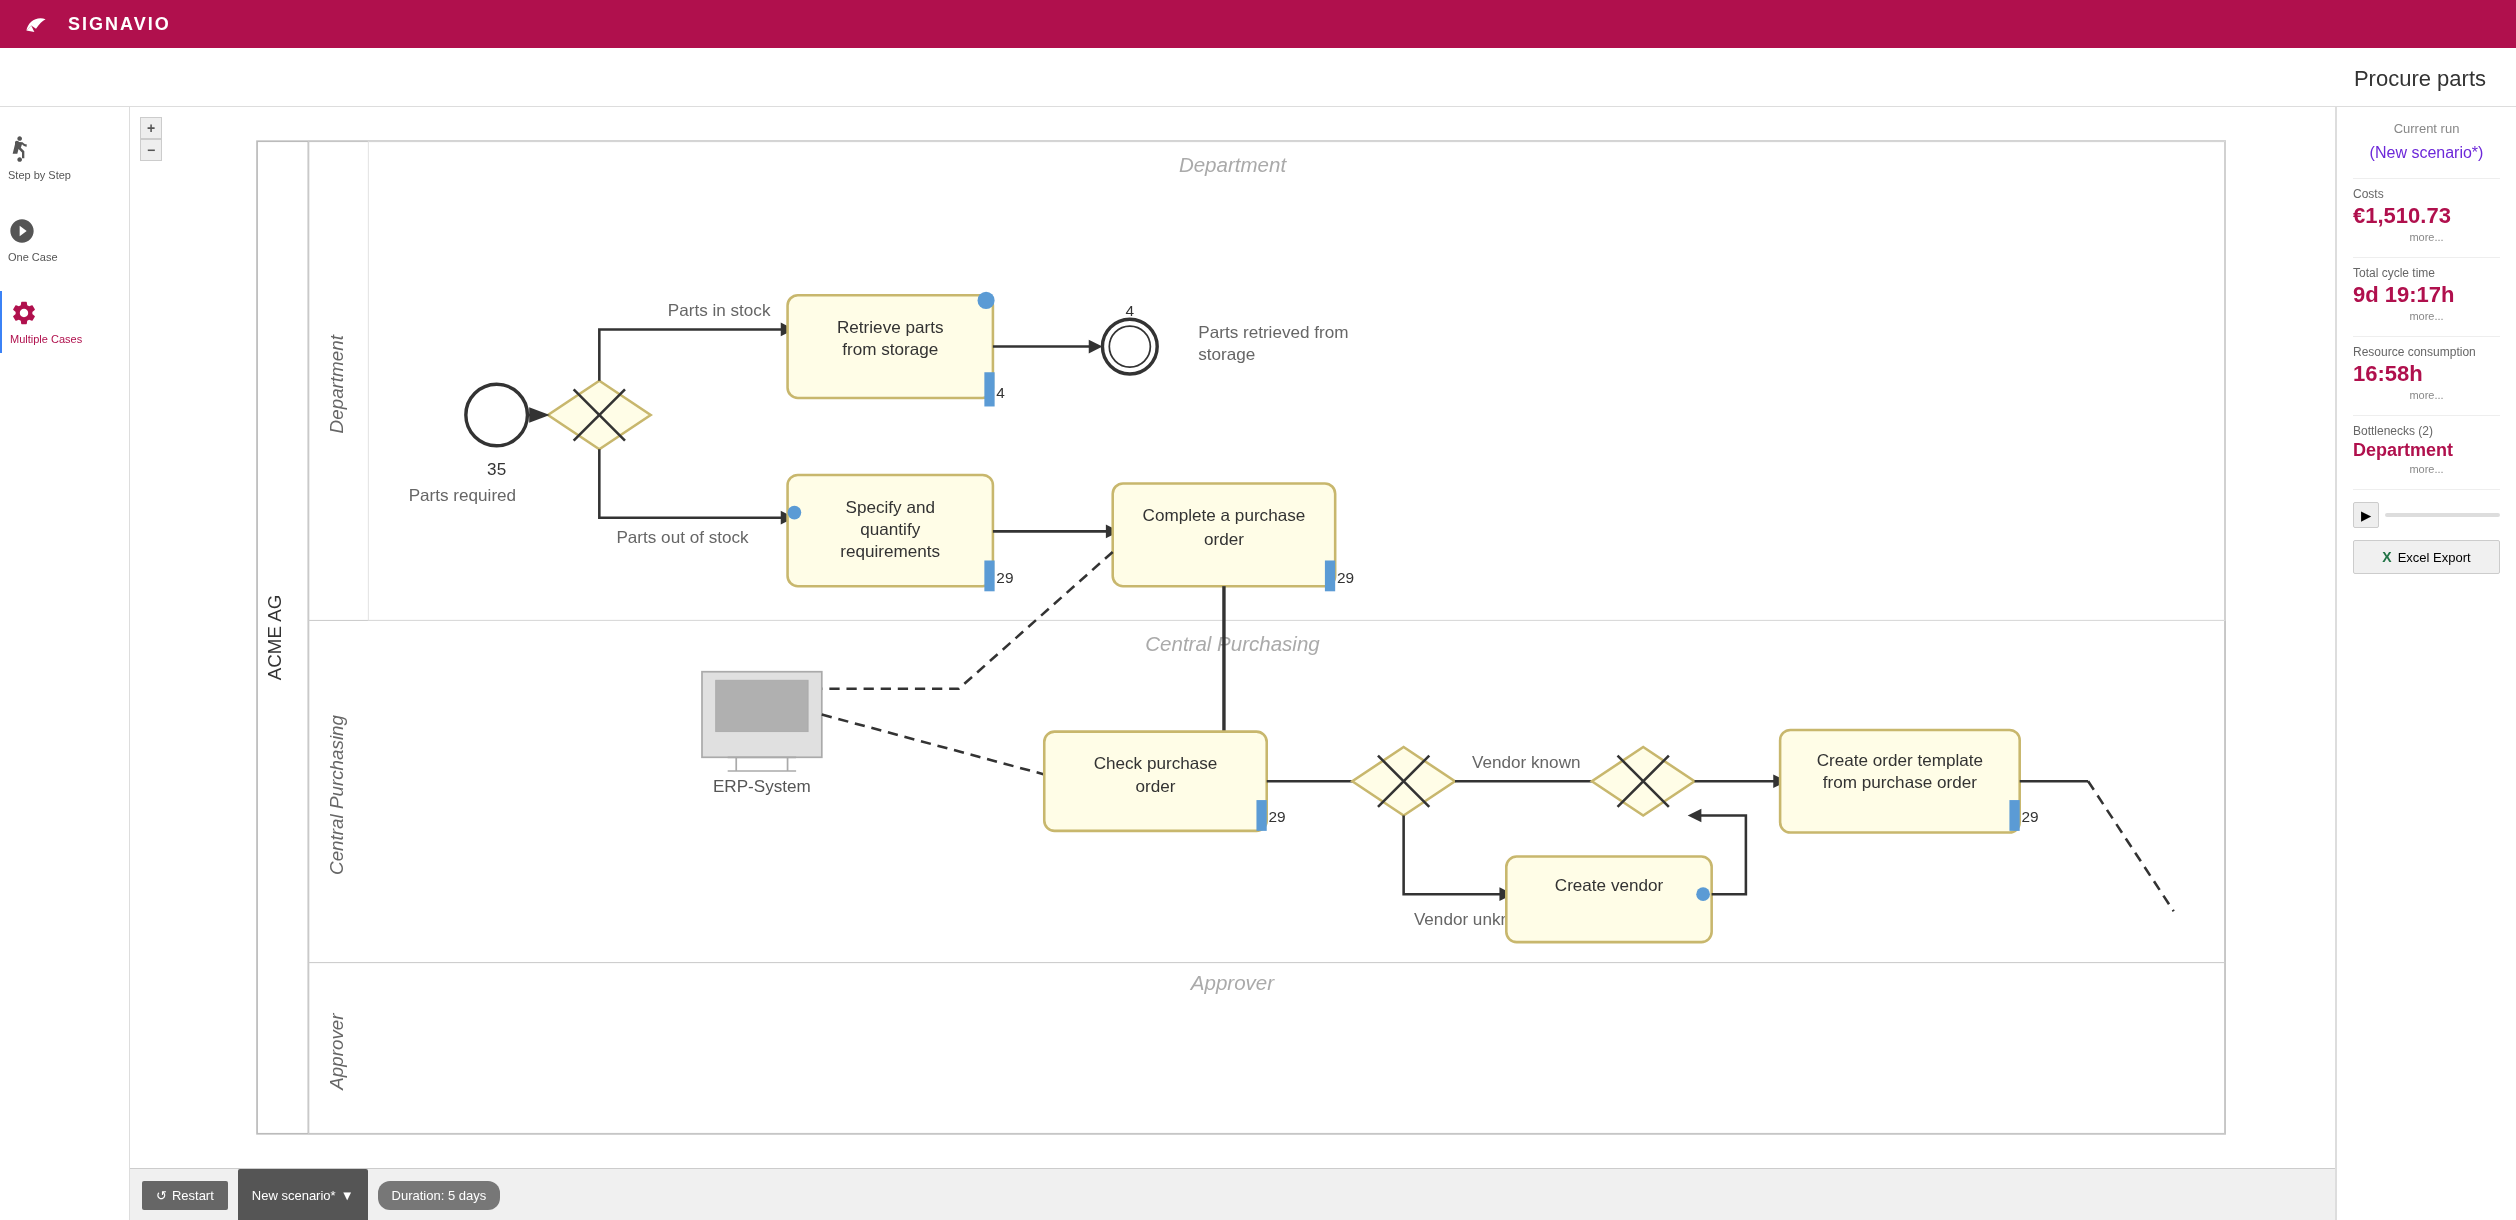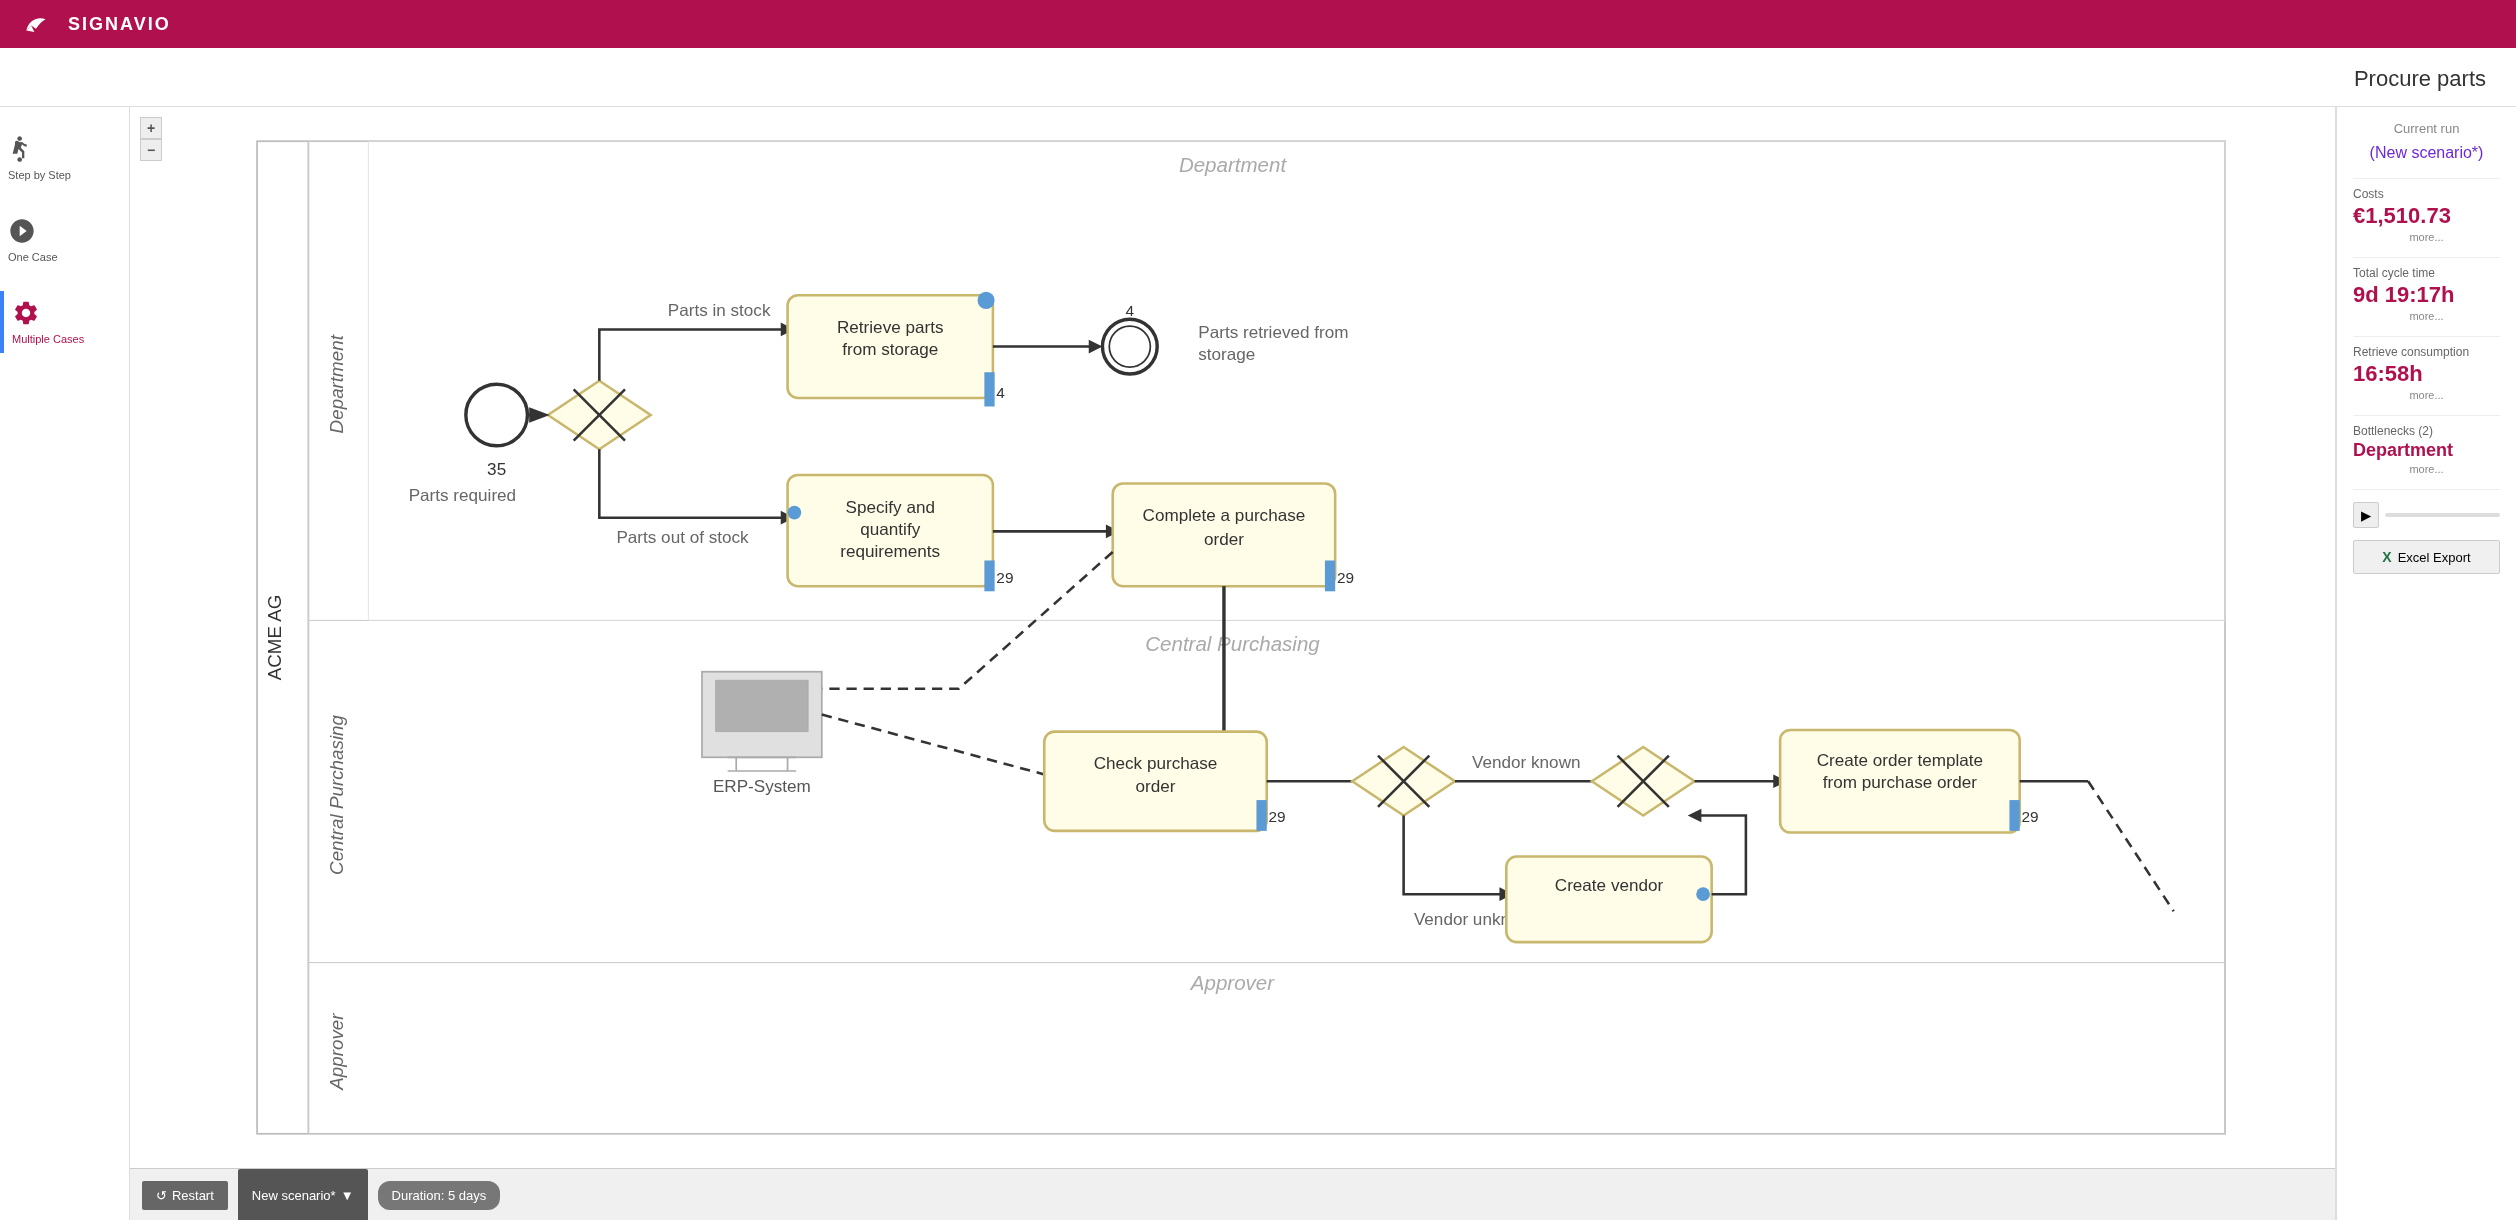--- a/index.html
+++ b/index.html
@@ -62,21 +62,21 @@
     .sidebar-item {
       display: flex;
       flex-direction: column;
       align-items: flex-start;
       gap: 6px;
       cursor: pointer;
       padding: 8px;
       width: 100%;
       text-align: center;
     }
-    .sidebar-item.active { border-left: 4px solid #3b82f6; }
+    .sidebar-item.active { border-left: 2px solid #3b82f6; }
     .sidebar-item .icon-svg {
       width: 28px;
       height: 28px;
       fill: #555;
     }
     .sidebar-item.active .icon-svg { fill: #b0104d; }
     .sidebar-item.active .sidebar-label { color: #b0104d; }
     .sidebar-label {
       font-size: 11px;
       color: #555;
@@ -489,21 +489,21 @@
     <span class="metric-more">more...</span>
 
     <hr class="metric-divider">
 
     <div class="metric-label">Total cycle time</div>
     <div class="metric-value">9d 19:17h</div>
     <span class="metric-more">more...</span>
 
     <hr class="metric-divider">
 
-    <div class="metric-label">Retrieve consumption</div>
+    <div class="metric-label">Resource consumption</div>
     <div class="metric-value">16:58h</div>
     <span class="metric-more">more...</span>
 
     <hr class="metric-divider">
 
     <div class="metric-label">Bottlenecks (2)</div>
     <div class="bottleneck-value">Department</div>
     <span class="metric-more">more...</span>
 
     <hr class="metric-divider">

